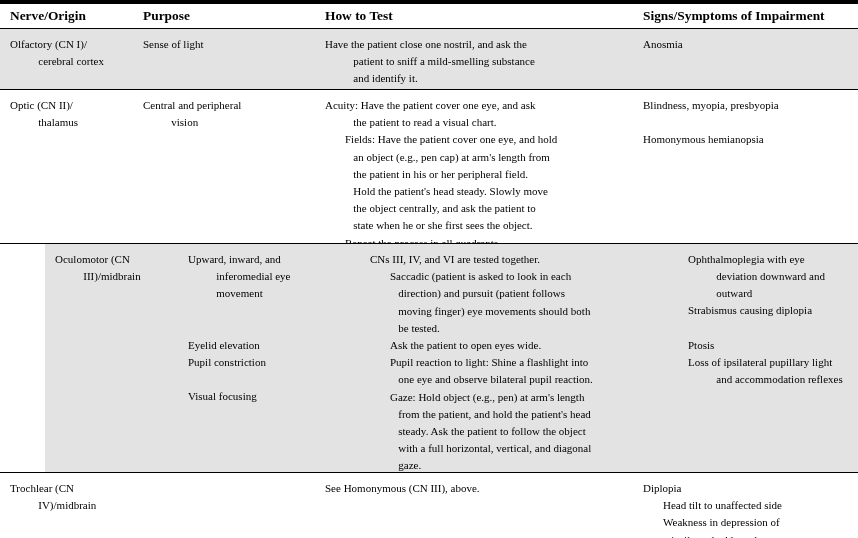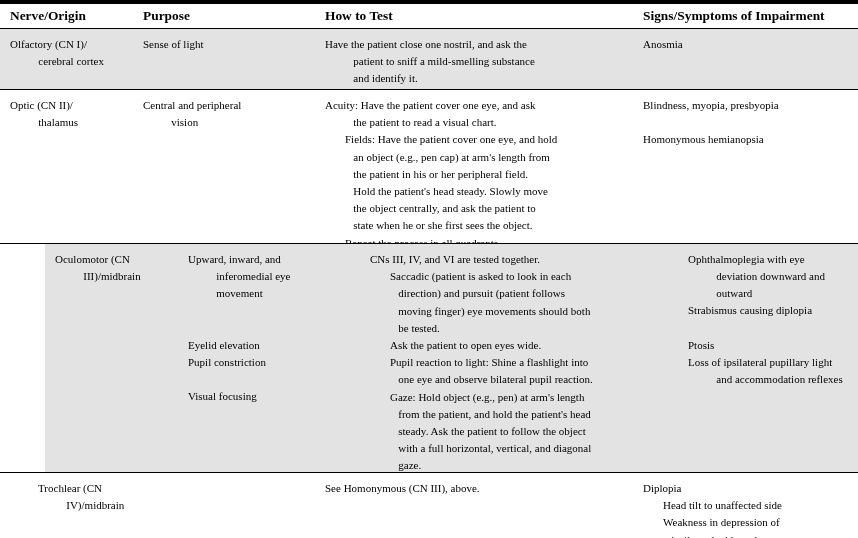--- a/index.html
+++ b/index.html
@@ -153,21 +153,21 @@
    outward</div>
     <div class="cell col-signs plain" style="top:58px;">Strabismus causing diplopia</div>
     <div class="cell col-signs plain" style="top:93px;">Ptosis</div>
     <div class="cell col-signs hang" style="top:110px;">Loss of ipsilateral pupillary light
    and accommodation reflexes</div>
   </div>
 
   <div class="rule-thin" style="top:472px;"></div>
 
   <div class="row" style="top:473px;height:65px;">
-    <div class="cell col-nerve hang" style="top:7px;margin-left:28px;">Trochlear (CN
+    <div class="cell col-nerve hang" style="top:7px;">Trochlear (CN
    IV)/midbrain</div>
     <div class="cell col-purpose hang" style="top:20px;margin-top:46px;">Inferolateral eye
    movement</div>
     <div class="cell col-test plain" style="top:7px;">See Homonymous (CN III), above.</div>
     <div class="cell col-signs hang" style="top:7px;">Diplopia
 Head tilt to unaffected side
 Weakness in depression of
    ipsilateral adducted eye</div>
   </div>
 

